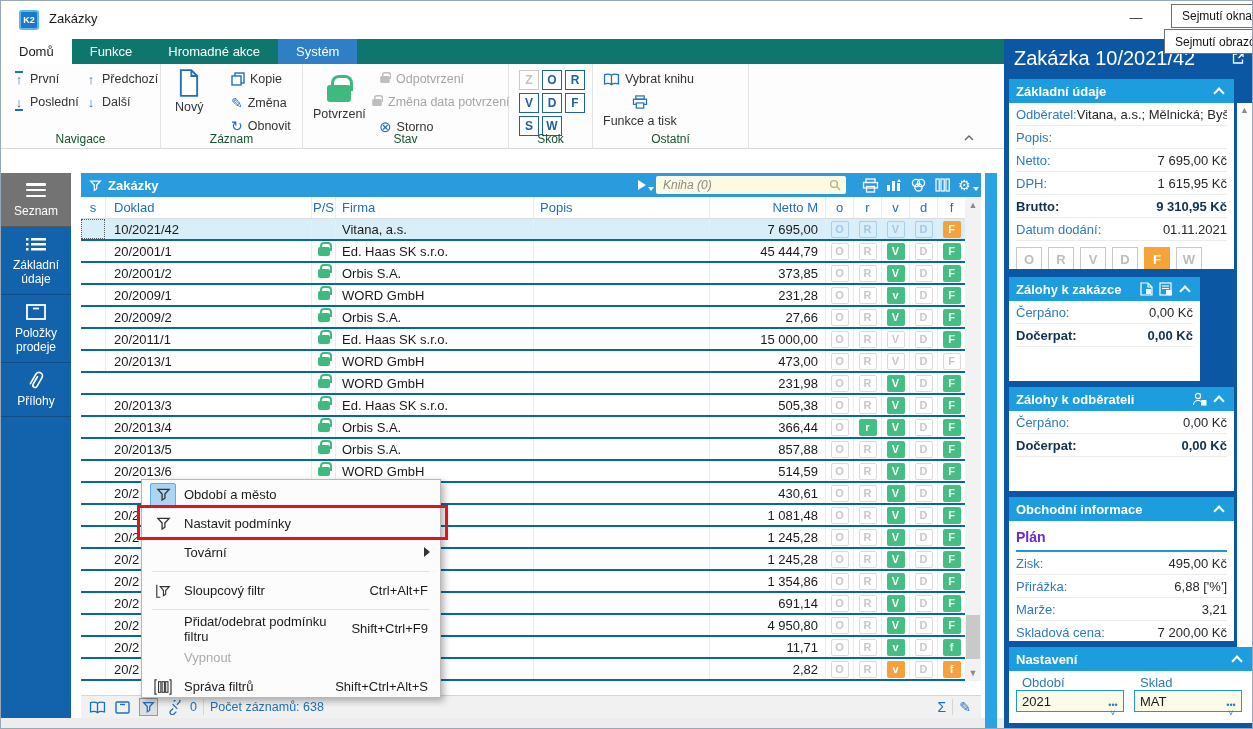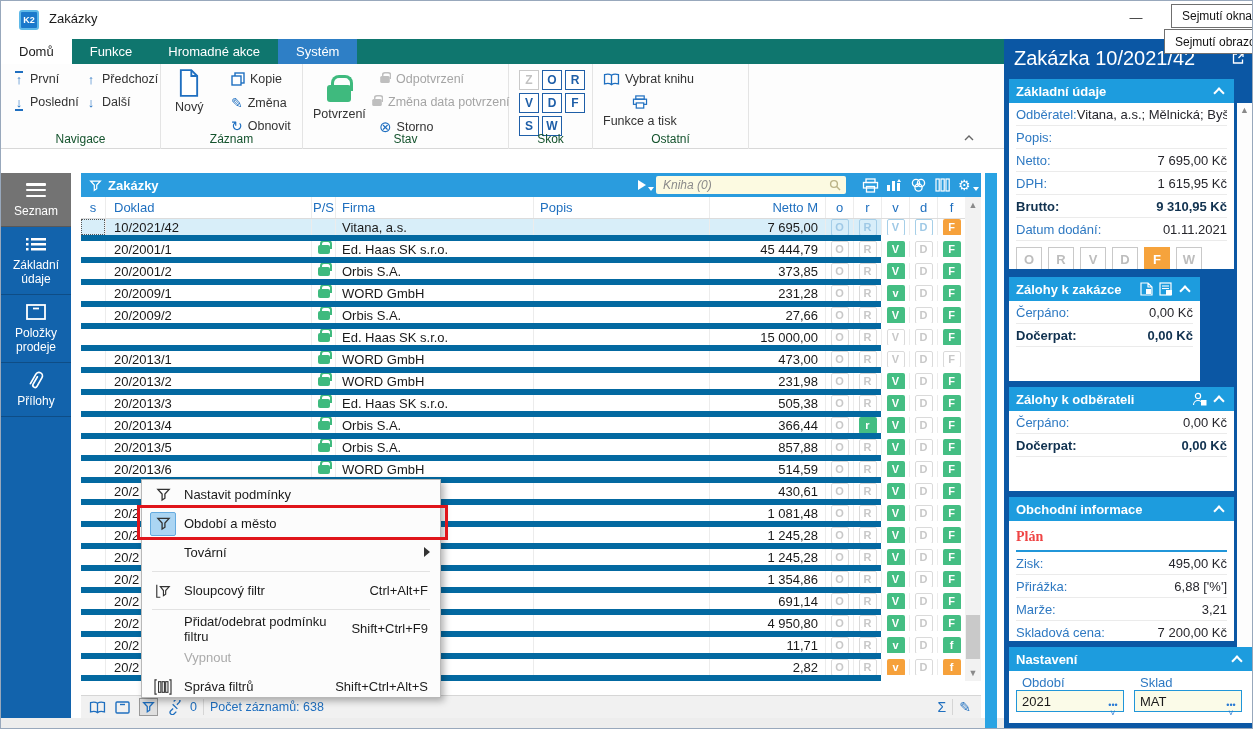--- a/index.html
+++ b/index.html
@@ -70,21 +70,21 @@
   .col-firma { left:254px; width:198px; padding-left:6px; border-left:1px solid #ECECEC; }
   .col-popis { left:452px; width:176px; padding-left:6px; border-left:1px solid #ECECEC; }
   .col-netto { left:628px; width:116px; justify-content:flex-end; padding-right:7px; border-left:1px solid #ECECEC; }
   .col-b0 { left:744px; width:28px; justify-content:center; border-left:1px solid #ECECEC; }
   .col-b1 { left:772px; width:28px; justify-content:center; border-left:1px solid #ECECEC; }
   .col-b2 { left:800px; width:28px; justify-content:center; border-left:1px solid #ECECEC; }
   .col-b3 { left:828px; width:28px; justify-content:center; border-left:1px solid #ECECEC; }
   .col-b4 { left:856px; width:28px; justify-content:center; border-left:1px solid #ECECEC; }
 
   .tbody { position:absolute; left:80px; top:218px; width:884px; height:462px; background:#fff; }
-  .trow { position:relative; width:800px; height:22px; border-bottom:6px solid #0369a1; font-size:13px; color:#1a1a1a; }
+  .trow { position:relative; width:884px; height:22px; border-bottom:2px solid #0369a1; font-size:13px; color:#1a1a1a; }
   .trow.sel { background:#D8EEF9; }
   .trow.sel .col-s { border:1px dotted #555; }
   .badge { width:18px; height:17px; border-radius:2px; font-size:11px; font-weight:bold; display:flex; align-items:center; justify-content:center; }
   .badge.off { border:1px solid #DADADA; color:#C8C8C8; background:#fff; }
   .badge.selb { border:1px solid #A6CFE8; color:#9FC9E6; background:transparent; }
   .badge.green { background:#44BE83; color:#fff; }
   .badge.orange { background:#F6A13B; color:#fff; }
 
   .vscroll { position:absolute; left:964px; top:196px; width:16px; height:484px; background:#F2F2F2; }
   .vscroll .sa { position:absolute; left:0; width:16px; height:16px; color:#8a8a8a; font-size:9px; display:flex; align-items:center; justify-content:center; }
@@ -119,21 +119,21 @@
   .chead { height:24px; background:#1D9CDE; color:#fff; font-weight:bold; font-size:13px; display:flex; align-items:center; padding:0 7px; }
   .chead .sp { flex:1; }
   .chev { width:8px; height:8px; border-top:2px solid #fff; border-left:2px solid #fff; transform:rotate(45deg); margin:3px 4px 0 8px; }
   .crow { height:23px; display:flex; align-items:center; border-bottom:1px solid #EBEBEB; margin:0 7px; font-size:13px; }
   .crow .lbl { color:#2E79C2; flex:1; white-space:nowrap; }
   .crow .val { color:#26262C; white-space:nowrap; overflow:hidden; }
   .crow.bold .lbl, .crow.bold .val { font-weight:bold; color:#10314F; }
   .pletters { display:flex; gap:6px; padding:6px 7px; }
   .pl { width:26px; height:24px; border:1px solid #C9C9C9; color:#BDBDBD; font-weight:bold; font-size:13px; display:flex; align-items:center; justify-content:center; background:#fff; }
   .pl.orange { background:#F6A33C; border-color:#F6A33C; color:#fff; }
-  .plan-t { margin:8px 7px 0; font-size:14px; font-weight:bold; color:#ef4444; padding-bottom:5px; border-bottom:2px solid #2196D9;font-family:Liberation Serif, serif; }
+  .plan-t { margin:8px 7px 0; font-size:14px; font-weight:bold; color:#6d28d9; padding-bottom:5px; border-bottom:2px solid #2196D9; }
   .fld-lbl { font-size:13px; color:#2E79C2; }
   .fld { height:22px; background:#FBFBE8; border:1px solid #2196D9; font-size:13px; color:#1a1a1a; padding:0 20px 0 5px; width:100%; }
   .combo-ico { position:absolute; right:4px; top:26px; color:#2B7BD4; font-size:9px; line-height:8px; text-align:center; width:14px; }
 
   svg { display:block; }
 </style>
 </head>
 <body>
 
 <div class="titlebar">
@@ -494,20 +494,21 @@
       </div>
     <div class="col-b3">
         <span class="badge off">D</span>
       </div>
     <div class="col-b4">
         <span class="badge green">F</span>
       </div>
   </div>
     <div class="trow">
     <div class="col-s"></div>
+    <div class="col-doklad c-doklad">20/2011/1</div>
     <div class="col-ps">
         <span class="padlock"></span>
       </div>
     <div class="col-firma c-firma">Ed. Haas SK s.r.o.</div>
     <div class="col-popis c-popis"></div>
     <div class="col-netto c-netto">15 000,00</div>
     <div class="col-b0">
         <span class="badge off">O</span>
       </div>
     <div class="col-b1">
@@ -543,21 +544,20 @@
       </div>
     <div class="col-b3">
         <span class="badge off">D</span>
       </div>
     <div class="col-b4">
         <span class="badge off">F</span>
       </div>
   </div>
     <div class="trow">
     <div class="col-s"></div>
-    <div class="col-doklad c-doklad">20/2013/2</div>
     <div class="col-ps">
         <span class="padlock"></span>
       </div>
     <div class="col-firma c-firma">WORD GmbH</div>
     <div class="col-popis c-popis"></div>
     <div class="col-netto c-netto">231,98</div>
     <div class="col-b0">
         <span class="badge off">O</span>
       </div>
     <div class="col-b1">
@@ -918,35 +918,35 @@
   <span class="sb-sep"></span>
   <span style="font-size:14px;margin-right:10px;">✎</span>
 </div>
 <div class="below-status"></div>
 
 <div class="splitter"></div>
 
 <div class="ctx">
   <div class="mi">
     <span class="mico">
-      <svg width="15" height="15" viewBox="0 0 16 16">
-          <path d="M2 2.5 h12 l-4.5 5 v4.5 l-3 2 v-6.5 z" fill="none" stroke="#333" stroke-width="1.4"></path>
-        </svg>
-    </span>
-    <span class="mlabel">Nastavit podmínky</span>
-  </div>
-  <div class="mi">
-    <span class="mico">
         <span class="selbox">
       <svg width="15" height="15" viewBox="0 0 16 16">
             <path d="M2 2.5 h12 l-4.5 5 v4.5 l-3 2 v-6.5 z" fill="none" stroke="#333" stroke-width="1.4"></path>
           </svg>
     </span>
       </span>
     <span class="mlabel">Období a město</span>
+  </div>
+  <div class="mi">
+    <span class="mico">
+      <svg width="15" height="15" viewBox="0 0 16 16">
+          <path d="M2 2.5 h12 l-4.5 5 v4.5 l-3 2 v-6.5 z" fill="none" stroke="#333" stroke-width="1.4"></path>
+        </svg>
+    </span>
+    <span class="mlabel">Nastavit podmínky</span>
   </div>
   <div class="mi">
     <span class="mico"></span>
     <span class="mlabel">Tovární</span>
     <span class="subarrow"></span>
   </div>
   <div class="msep"></div>
   <div class="mi">
     <span class="mico">
       <svg width="16" height="16" viewBox="0 0 18 18">

